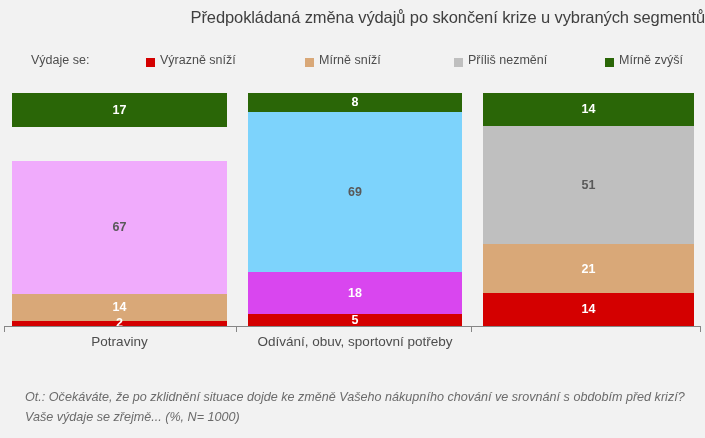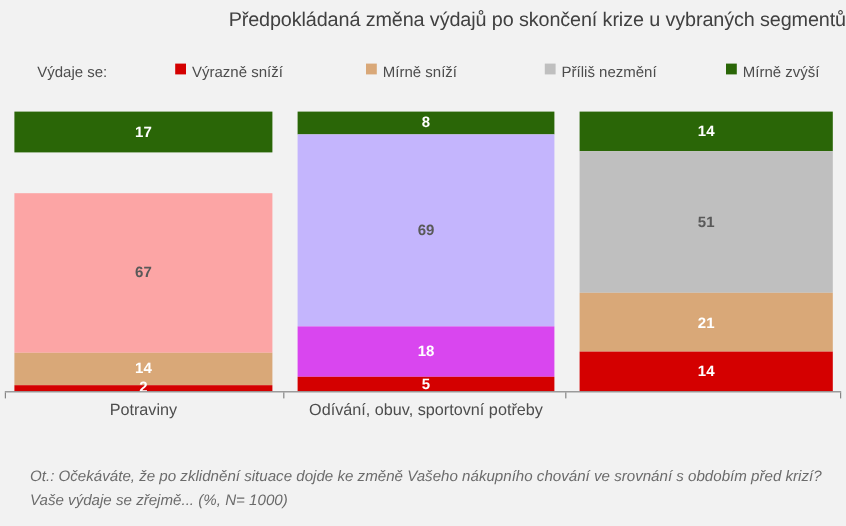--- a/index.html
+++ b/index.html
@@ -45,21 +45,21 @@
   #legend-title {
     position: absolute;
     left: 31px;
     font-size: 12.5px;
     color: #4d4d4d;
     white-space: nowrap;
   }
   .legend-item {
     position: absolute;
     display: flex;
-    align-items: flex-start;
+    align-items: flex-end;
     white-space: nowrap;
   }
   .legend-swatch {
     width: 9px;
     height: 9px;
     margin-right: 5px;
     flex: 0 0 auto;
   }
   .legend-label { font-size: 12.5px; color: #4d4d4d; }
 
@@ -163,35 +163,35 @@
       <span class="legend-swatch" style="background: rgb(42, 102, 7);"></span>
       <span class="legend-label">Mírně zvýší</span>
     </div>
   </div>
 
 <div id="plot">
     <div class="bar-group" style="left: 12px; width: 215px;">
       <div class="seg light" style="background: rgb(42, 102, 7); height: 17%;">
         <span class="seg-label">17</span>
       </div>
-      <div class="seg dark" style="background: #fca5a5; height: 67%; margin-top: 34px;">
+      <div class="seg dark" style="background: #f0abfc; height: 67%; margin-top: 34px;">
         <span class="seg-label">67</span>
       </div>
       <div class="seg light" style="background: rgb(217, 168, 120); height: 14%;">
         <span class="seg-label">14</span>
       </div>
       <div class="seg light" style="background: rgb(212, 0, 0); height: 2%;">
         <span class="seg-label">2</span>
       </div>
     </div>
     <div class="bar-group" style="left: 248px; width: 214px;">
       <div class="seg light" style="background: rgb(42, 102, 7); height: 8%;">
         <span class="seg-label">8</span>
       </div>
-      <div class="seg dark" style="background: #c4b5fd; height: 69%;">
+      <div class="seg dark" style="background: #7dd3fc; height: 69%;">
         <span class="seg-label">69</span>
       </div>
       <div class="seg light" style="background: #d946ef; height: 18%;">
         <span class="seg-label">18</span>
       </div>
       <div class="seg light" style="background: rgb(212, 0, 0); height: 5%;">
         <span class="seg-label">5</span>
       </div>
     </div>
     <div class="bar-group" style="left: 483px; width: 211px;">

